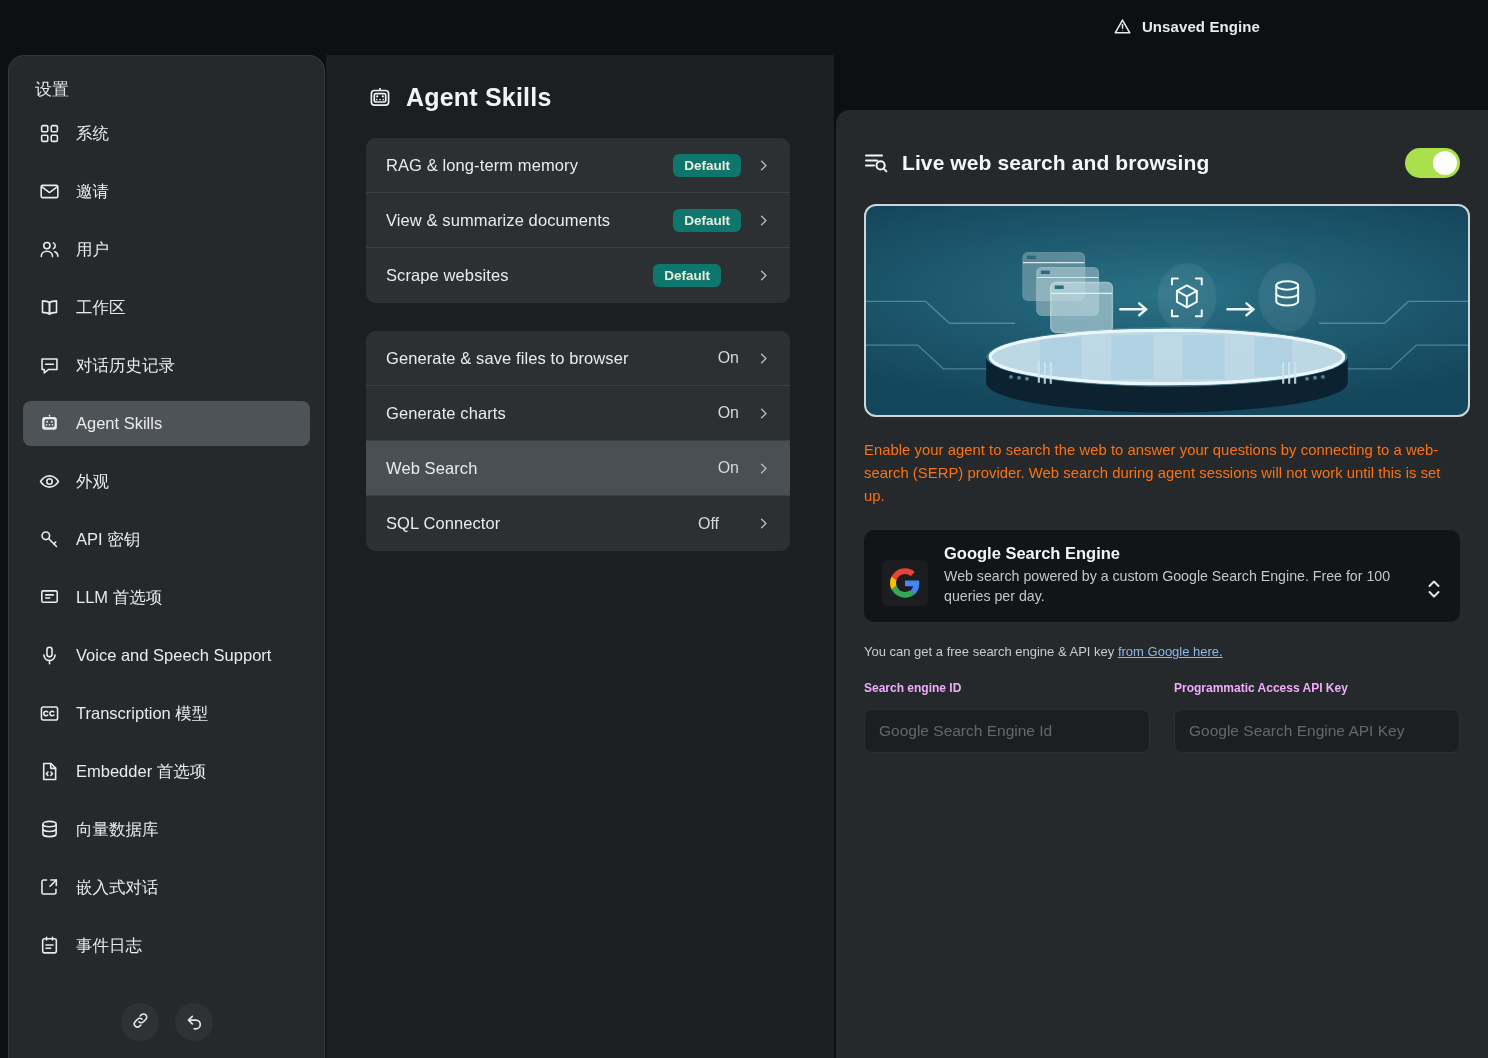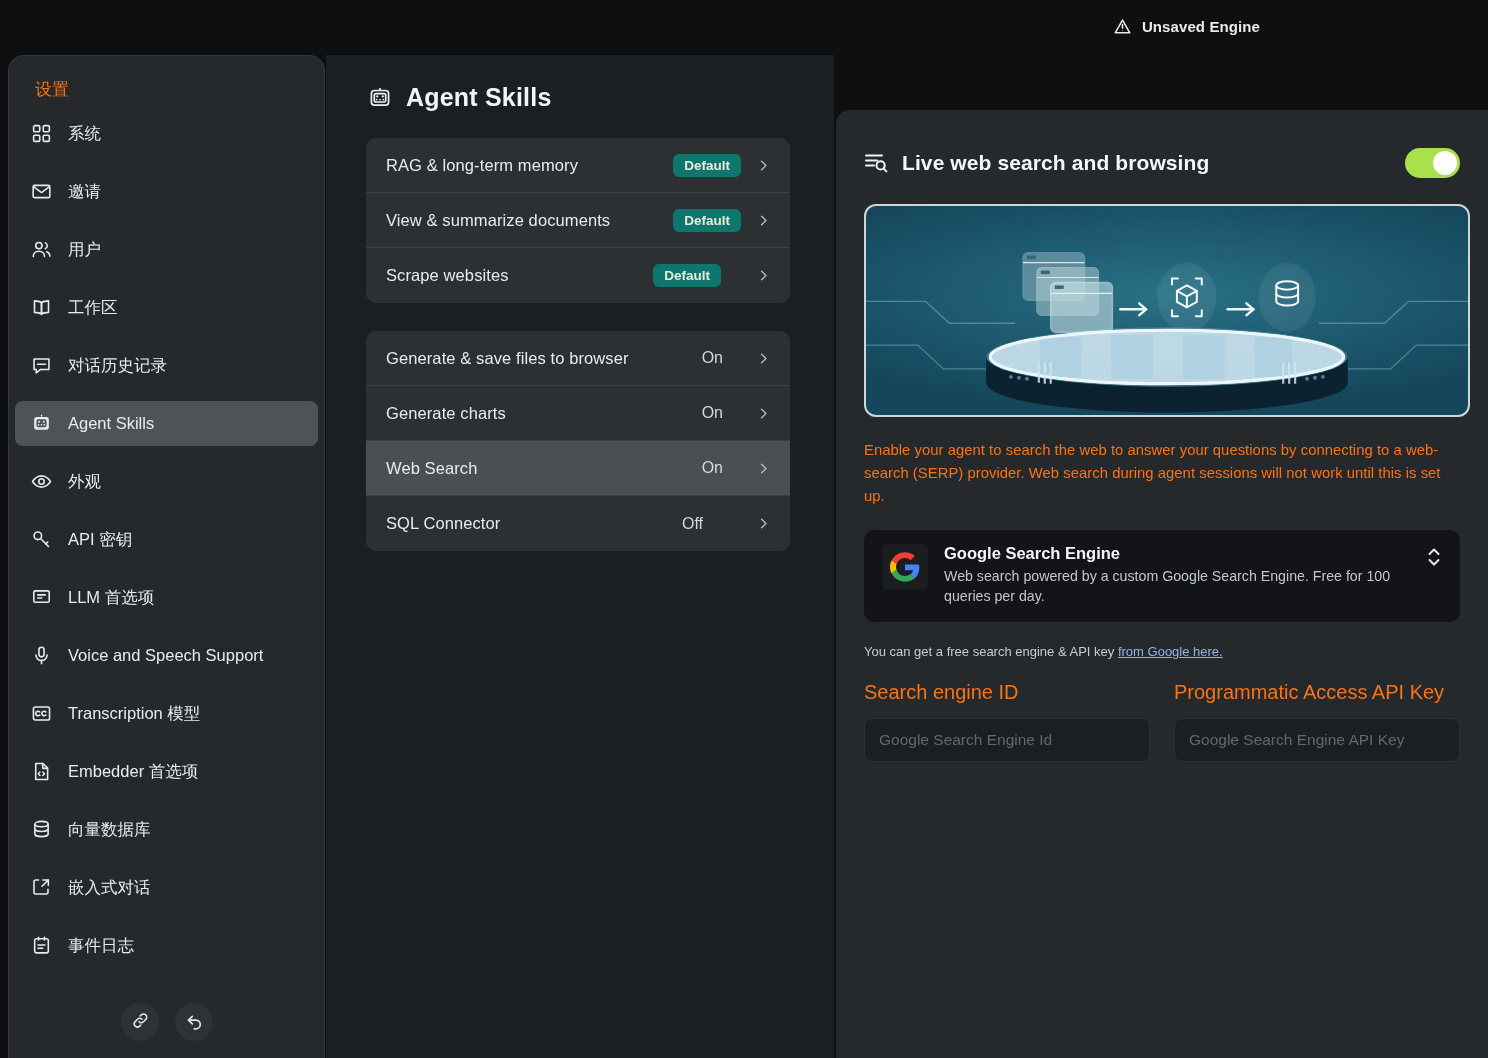--- a/index.html
+++ b/index.html
@@ -35,26 +35,26 @@
     position: absolute; top: 55px; left: 8px;
     width: 317px; height: 1003px;
     background: #26292c;
     border: 1px solid #35393d;
     border-bottom: none;
     border-top-left-radius: 16px;
     border-top-right-radius: 16px;
     display: flex; flex-direction: column;
   }
   .sidebar-title {
-    color: #f97316; font-size: 17px; font-weight: 500;
+    color: #e5e5e5; font-size: 17px; font-weight: 500;
     padding: 22px 0 10px 26px;
   }
   .nav {
     flex: 1; overflow: hidden;
-    padding: 0 6px;
+    padding: 0 14px;
   }
   .nav-item {
     display: flex; align-items: center; gap: 16px;
     height: 45px; padding: 0 16px;
     border-radius: 8px;
     color: #e9ebed; font-size: 16.5px; font-weight: 500;
     margin-bottom: 13px;
     cursor: pointer;
     white-space: nowrap;
   }
@@ -112,21 +112,21 @@
   .badge-default {
     background: #0f766e;
     color: #e8ecd8;
     font-size: 13.5px; font-weight: 600;
     padding: 4px 11px;
     border-radius: 6px;
     margin-right: 16px;
   }
   .state-text {
     color: #d5d8da; font-size: 16px; font-weight: 500;
-    margin-right: 34px;
+    margin-right: 18px;
     text-align: center;
   }
   .chev { width: 13px; height: 13px; display: block; color: #b6babd; }
 
   
   .detail {
     position: absolute; top: 110px; left: 836px;
     width: 652px; height: 948px;
     background: #26292c;
     border-top-left-radius: 14px;
@@ -164,21 +164,21 @@
   }
   .hero-inner { position: absolute; inset: 0; }
   .desc {
     color: #f97316; font-size: 14.8px; line-height: 1.55;
     margin-bottom: 22px; letter-spacing: .05px;
   }
 
   .provider {
     background: #121417;
     border-radius: 10px;
-    display: flex; align-items: flex-start; gap: 16px;
+    display: flex; align-items: flex-end; gap: 16px;
     padding: 14px 18px 16px 18px;
     margin-bottom: 22px;
     cursor: pointer;
   }
   .g-logo {
     width: 46px; height: 46px; flex: 0 0 46px;
     border-radius: 6px;
     background: #1b1d20;
     display: flex; align-items: center; justify-content: center;
   }
@@ -187,21 +187,21 @@
   .provider-sub { color: #c3c7ca; font-size: 14.2px; line-height: 1.42; }
   .updown { width: 16px; height: 26px; flex: 0 0 16px; color: #e3e6e8; }
 
   .hint { color: #c8ccd0; font-size: 13px; margin-bottom: 22px; }
   .hint a { color: #8fb6e8; text-decoration: underline; }
 
   .fields { display: flex; gap: 24px; }
   .field { flex: 1; }
   .field label {
     display: block;
-    color: #f97316; font-size: 20px; font-weight: 400;
+    color: #f0abfc; font-size: 12px; font-weight: 700;
     margin-bottom: 14px;
   }
   .field input {
     width: 100%; height: 44px;
     background: #1c1f22;
     border: 1px solid #2b2f33;
     border-radius: 8px;
     padding: 0 14px;
     color: #d9dcde; font-size: 15.5px;
     font-family: "Liberation Sans", sans-serif;

